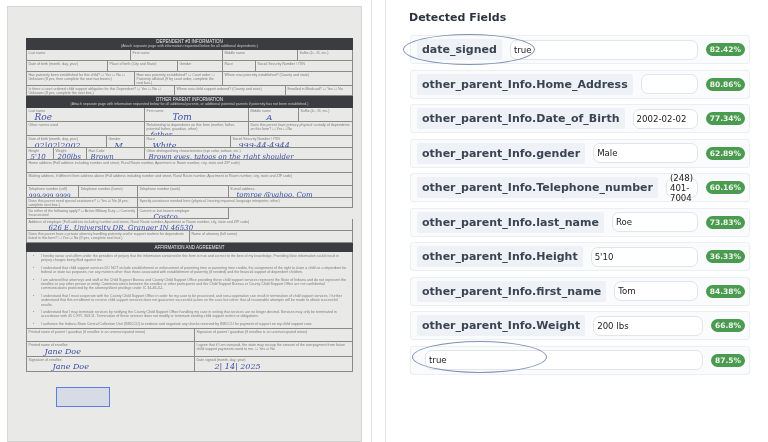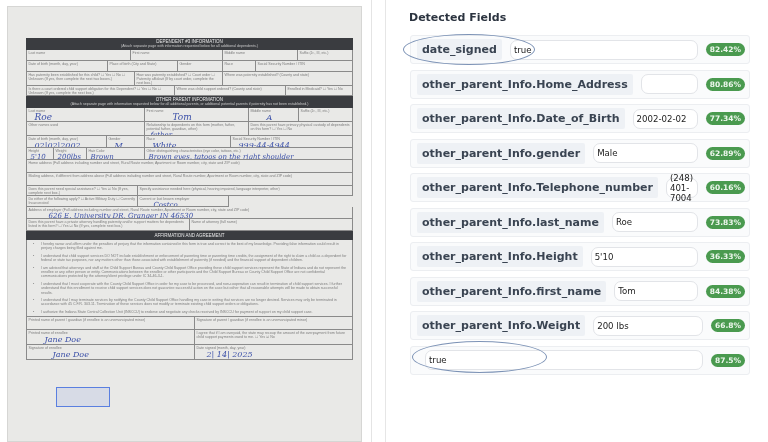--- a/index.html
+++ b/index.html
@@ -170,20 +170,32 @@
           <span class="hand xs" style="padding-left:2px">Brown eyes, tatoos on the right shoulder</span>
         </div>
       </div>
       <div class="row">
         <div class="cell" style="width:326px;height:13px">Home address (Full address including number and street, Rural Route number, Apartment or Room number, city, state and ZIP code)</div>
       </div>
       <div class="row">
         <div class="cell" style="width:326px;height:13px">Mailing address, if different from address above (Full address including number and street, Rural Route number, Apartment or Room number, city, state and ZIP code)</div>
       </div>
       <div class="row">
+        <div class="cell" style="width:52px;height:12px">
+          <span>Telephone number (cell)</span>
+          <span class="hand xs" style="padding-left:0;font-size:6px">999-999 9999</span>
+        </div>
+        <div class="cell" style="width:59px;height:12px">Telephone number (home)</div>
+        <div class="cell" style="width:91px;height:12px">Telephone number (work)</div>
+        <div class="cell" style="width:124px;height:12px">
+          <span>E-mail address</span>
+          <span class="hand xs">tomroe @yahoo. Com</span>
+        </div>
+      </div>
+      <div class="row">
         <div class="cell" style="width:111px;height:10px">Does this parent need special assistance?  ☐ Yes  ☑ No (If yes, complete next box.)</div>
         <div class="cell" style="width:215px;height:10px">Specify assistance needed here (physical, hearing impaired, language interpreter, other)</div>
       </div>
       <div class="row">
         <div class="cell" style="width:111px;height:11px">Do either of the following apply?  ☐ Active Military Duty  ☐ Currently Incarcerated</div>
         <div class="cell" style="width:91px;height:11px">
           <span>Current or last known employer</span>
           <span class="hand xs" style="padding-left:14px">Costco</span>
         </div>
       </div>
@@ -220,21 +232,21 @@
         </div>
         <div class="cell" style="width:158px;height:15px">I agree that if I am overpaid, the state may recoup the amount of the overpayment from future child support payments owed to me.  ☐ Yes  ☑ No</div>
       </div>
       <div class="row">
         <div class="cell" style="width:168px;height:15px">
           <span>Signature of enrollee</span>
           <span class="hand sm" style="padding-left:24px">Jane Doe</span>
         </div>
         <div class="cell" style="width:158px;height:15px">
           <span>Date signed (month, day, year)</span>
-          <span class="hand sm" style="padding-left:10px">2| 14| 2025</span>
+          <span class="hand sm" style="padding-left:18px">2| 14| 2025</span>
         </div>
       </div>
     </div>
     <div class="sig-box"></div>
   </div>
 </div>
 
 <div class="fields-panel">
   <div class="fields-title">Detected Fields</div>
 

